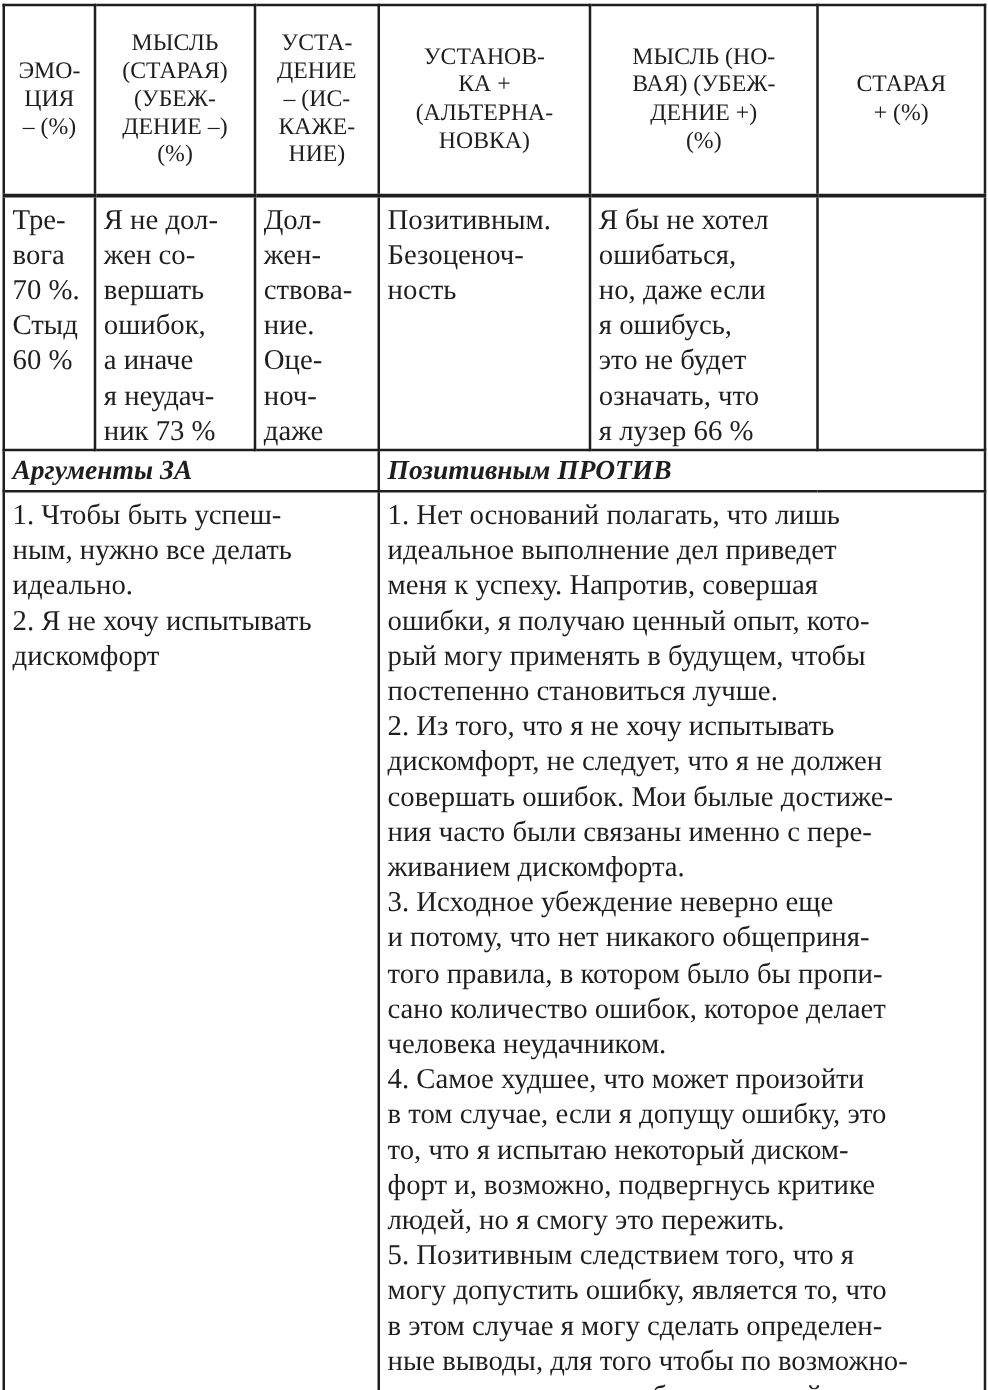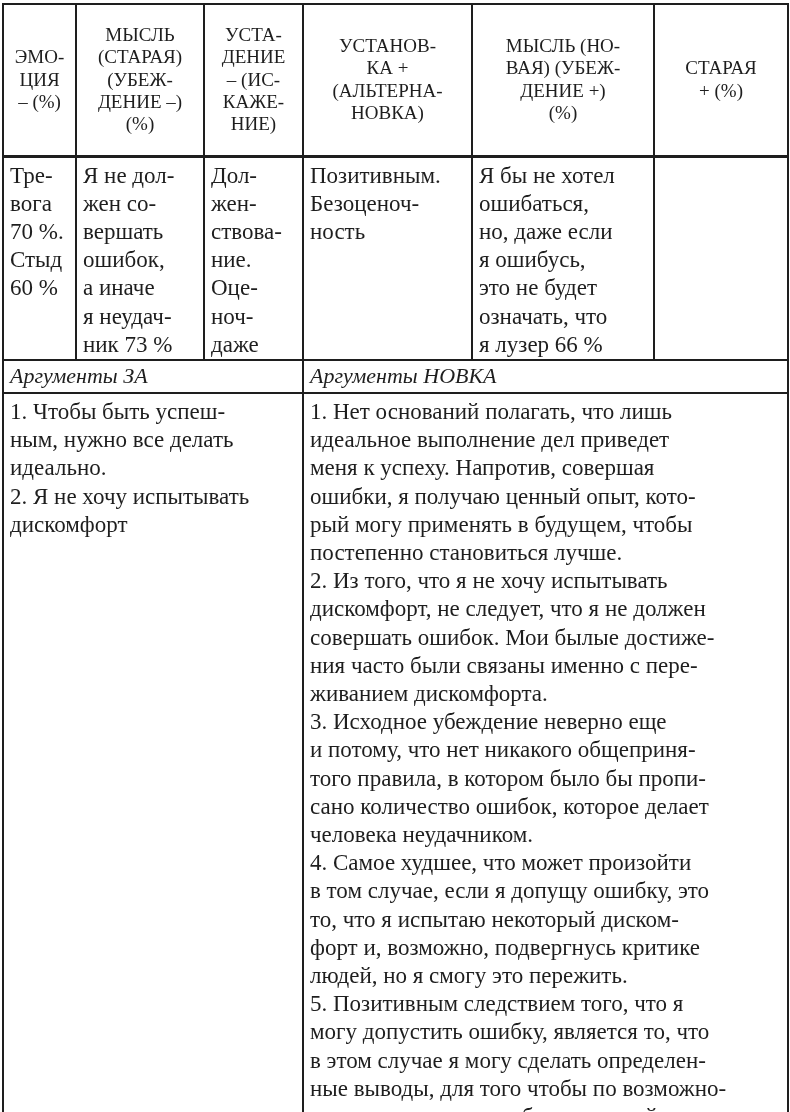--- a/index.html
+++ b/index.html
@@ -37,21 +37,21 @@
   }
   tr.thought-row { height: 180px; border-radius: 14px; }
   tr.thought-row td {
     vertical-align: top;
     text-align: left;
     font-size: 23px;
     line-height: 28.2px;
     white-space: pre;
     padding: 4px 2px 0 6px;
   }
-  tr.arg-header-row { height: 33px; }
+  tr.arg-header-row { height: 33px; font-weight: bold; }
   tr.arg-header-row td {
     vertical-align: middle;
     text-align: left;
     font-style: italic;
     font-size: 22px;
     line-height: 26px;
     white-space: pre;
     padding: 1px 2px 2px 6px;
   }
   tr.arg-body-row { height: 709px; }
@@ -130,21 +130,21 @@
 ошибаться,
 но, даже если
 я ошибусь,
 это не будет
 означать, что
 я лузер 66 %</td>
         <td></td>
       </tr>
       <tr class="arg-header-row">
         <td colspan="3">Аргументы ЗА</td>
-        <td colspan="3">Аргументы НОВКА</td>
+        <td colspan="3">Позитивным ПРОТИВ</td>
       </tr>
       <tr class="arg-body-row">
         <td colspan="3">1. Чтобы быть успеш-
 ным, нужно все делать
 идеально.
 2. Я не хочу испытывать
 дискомфорт</td>
         <td colspan="3">1. Нет оснований полагать, что лишь
 идеальное выполнение дел приведет
 меня к успеху. Напротив, совершая

